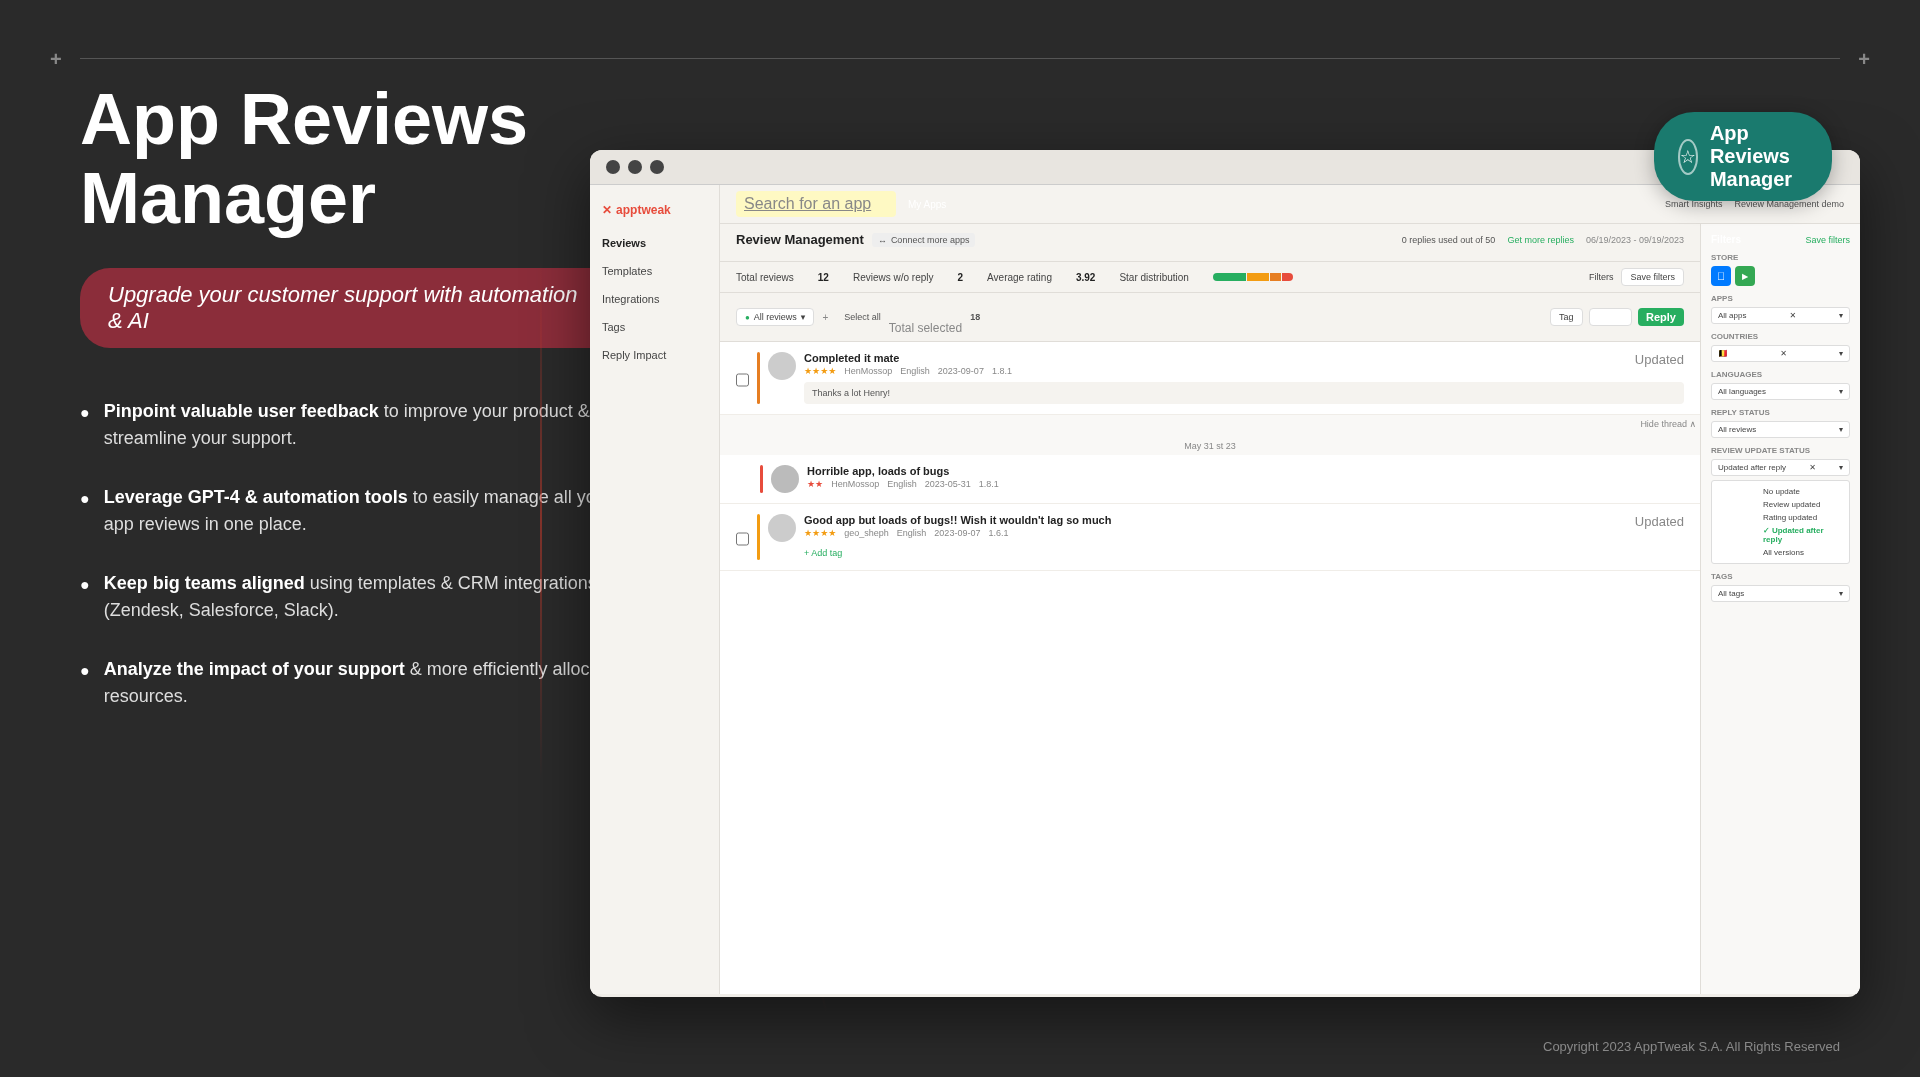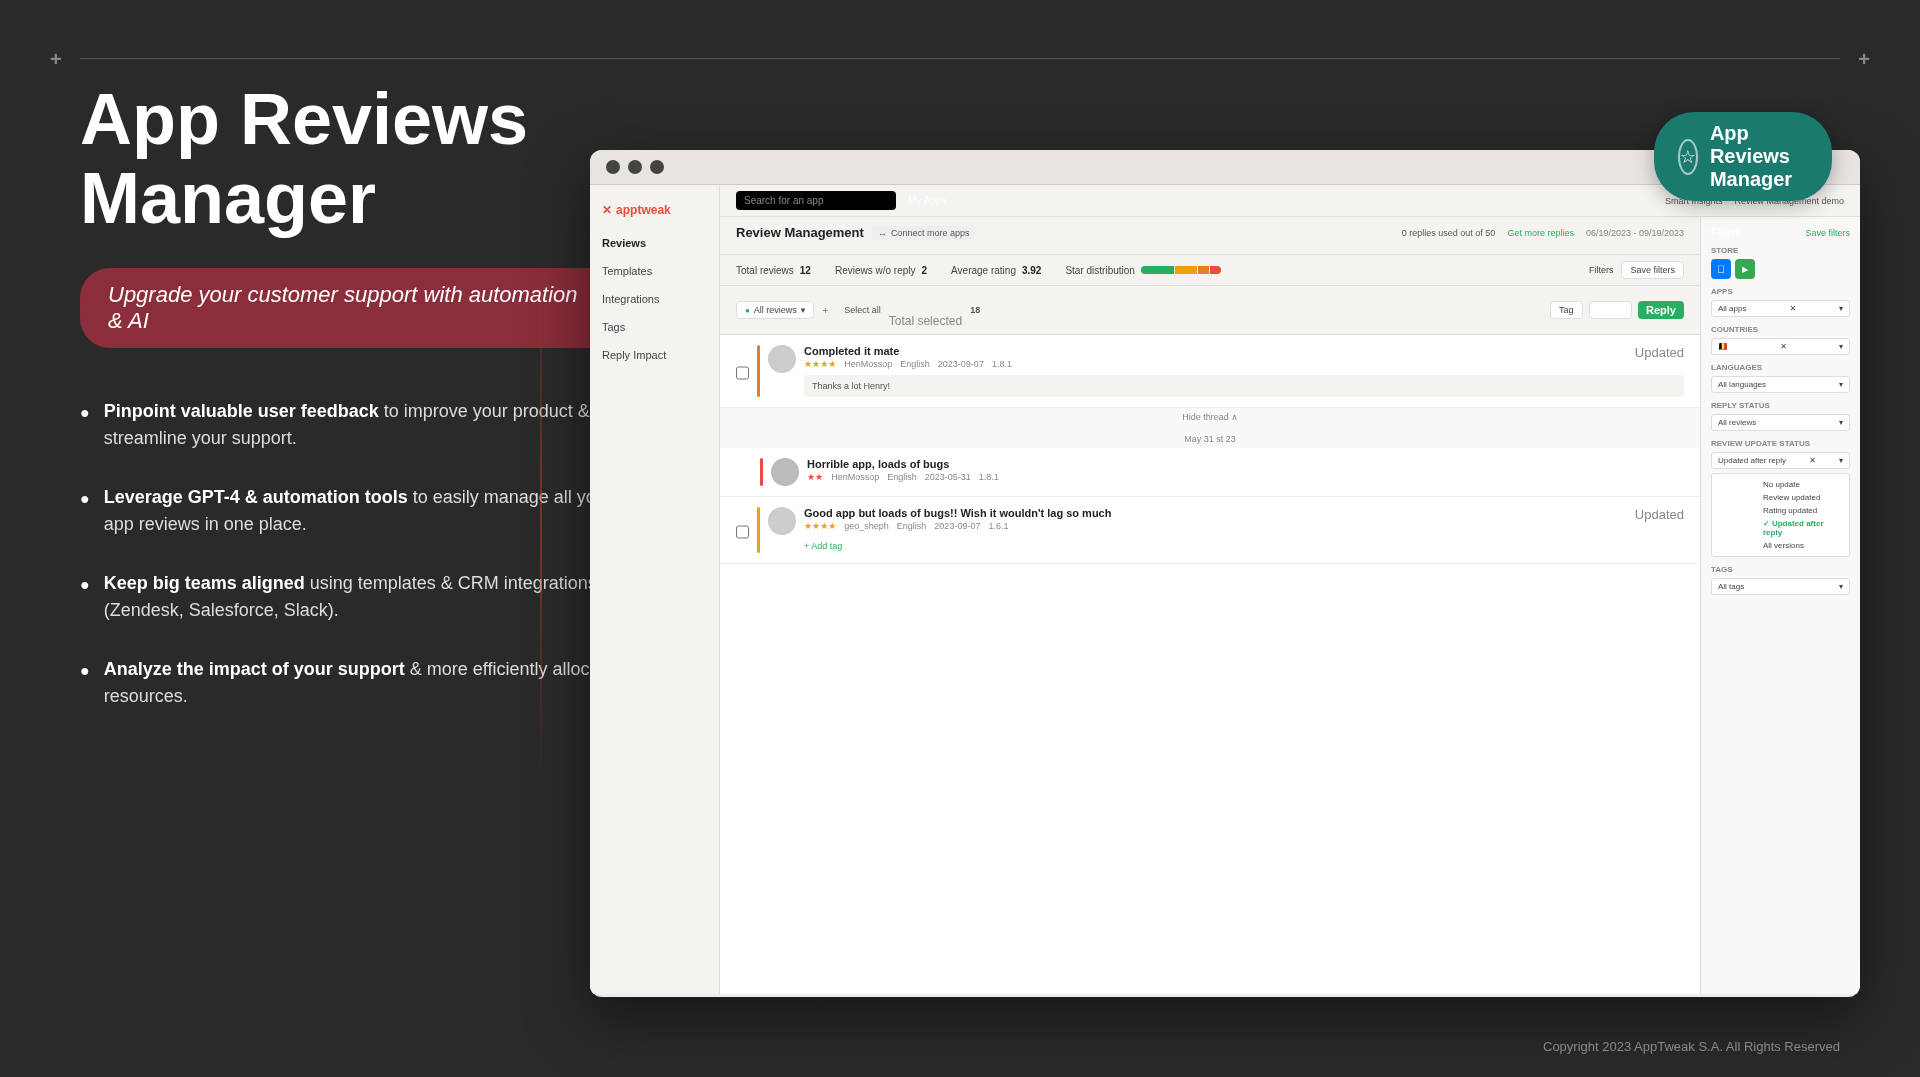--- a/index.html
+++ b/index.html
@@ -180,27 +180,28 @@
     .top-nav {
       background: #f5f3ef;
       border-bottom: 1px solid #e0ddd8;
       padding: 6px 16px;
       display: flex;
       align-items: center;
       gap: 12px;
       font-size: 10px;
     }
     .search-bar {
-      background: #000000;
+      background: #fef9c3;
       border-radius: 4px;
       padding: 4px 8px;
-      font-size: 10px;
+      font-size: 16px;
       color: #888;
       flex: 1;
       max-width: 160px;
+      text-decoration: underline;
     }
 
     
     .main-content {
       flex: 1;
       overflow: hidden;
       display: flex;
       flex-direction: column;
     }
 
@@ -232,21 +233,21 @@
       gap: 24px;
       padding: 6px 16px;
       background: #f5f3ef;
       border-bottom: 1px solid #e0ddd8;
       font-size: 10px;
       color: #444;
     }
     .stat-item {
       display: flex;
       align-items: center;
-      gap: 6px;
+      gap: 24px;
     }
     .stat-value {
       font-weight: bold;
       color: #222;
     }
 
     
     .star-dist-bar {
       display: flex;
       height: 8px;
@@ -358,21 +359,21 @@
     .published-badge {
       background: #27ae60;
       color: #fff;
       border-radius: 3px;
       padding: 1px 5px;
       font-size: 8px;
     }
     .hide-thread {
       font-size: 9px;
       color: #888;
-      text-align: center;
+      text-align: right;
       padding: 4px;
       background: #f9f8f6;
     }
     .updated-badge {
       font-size: 13px;
       color: #888;
       margin-left: auto;
     }
 
     

